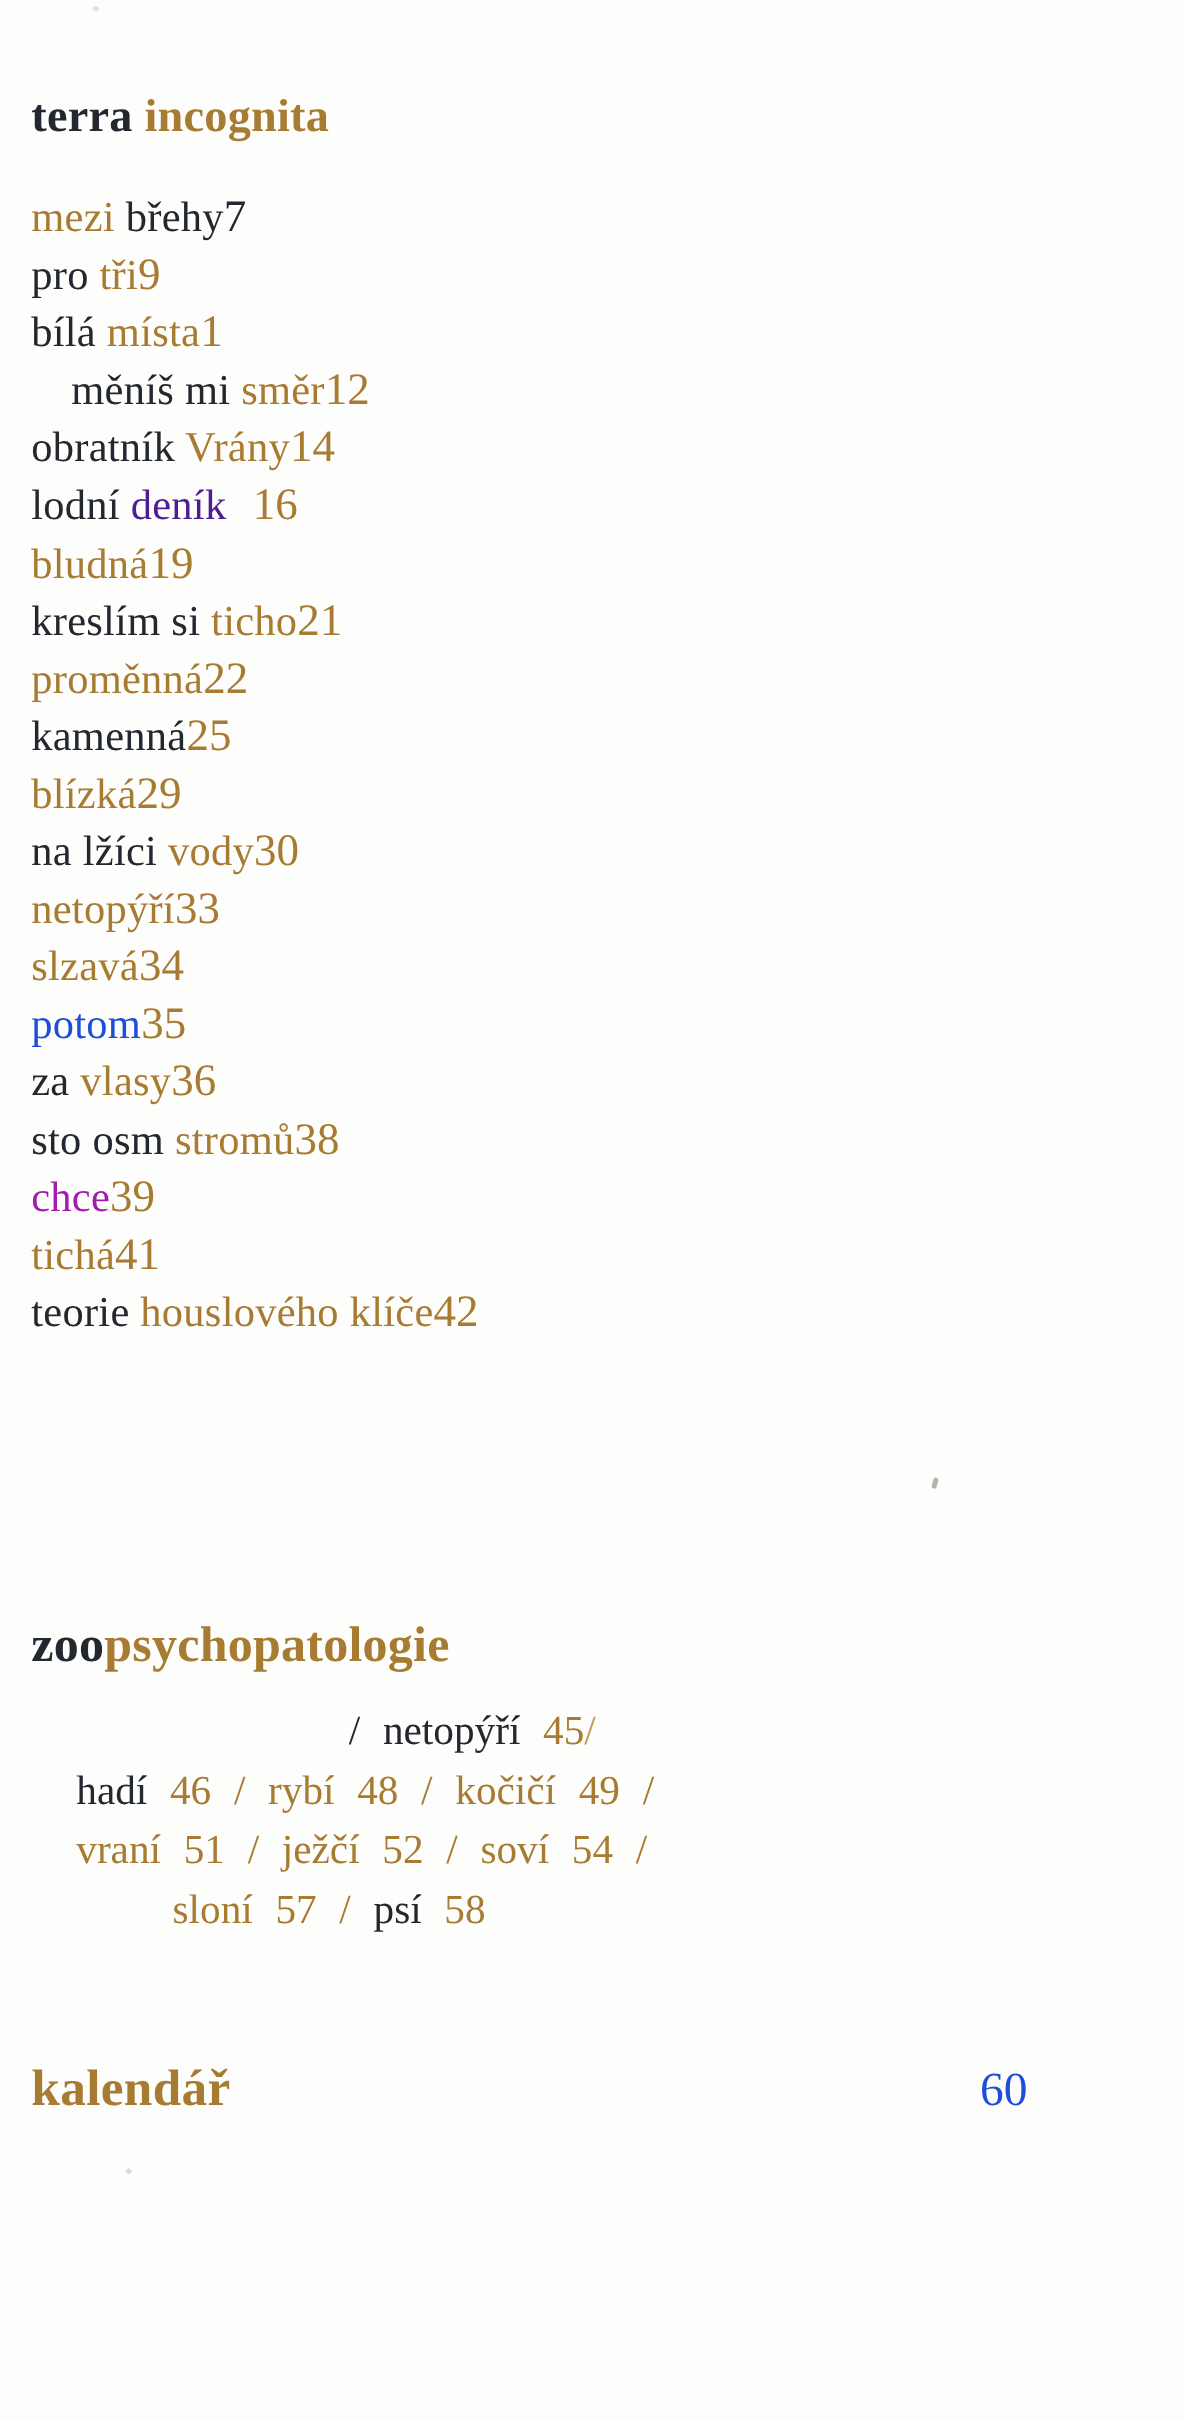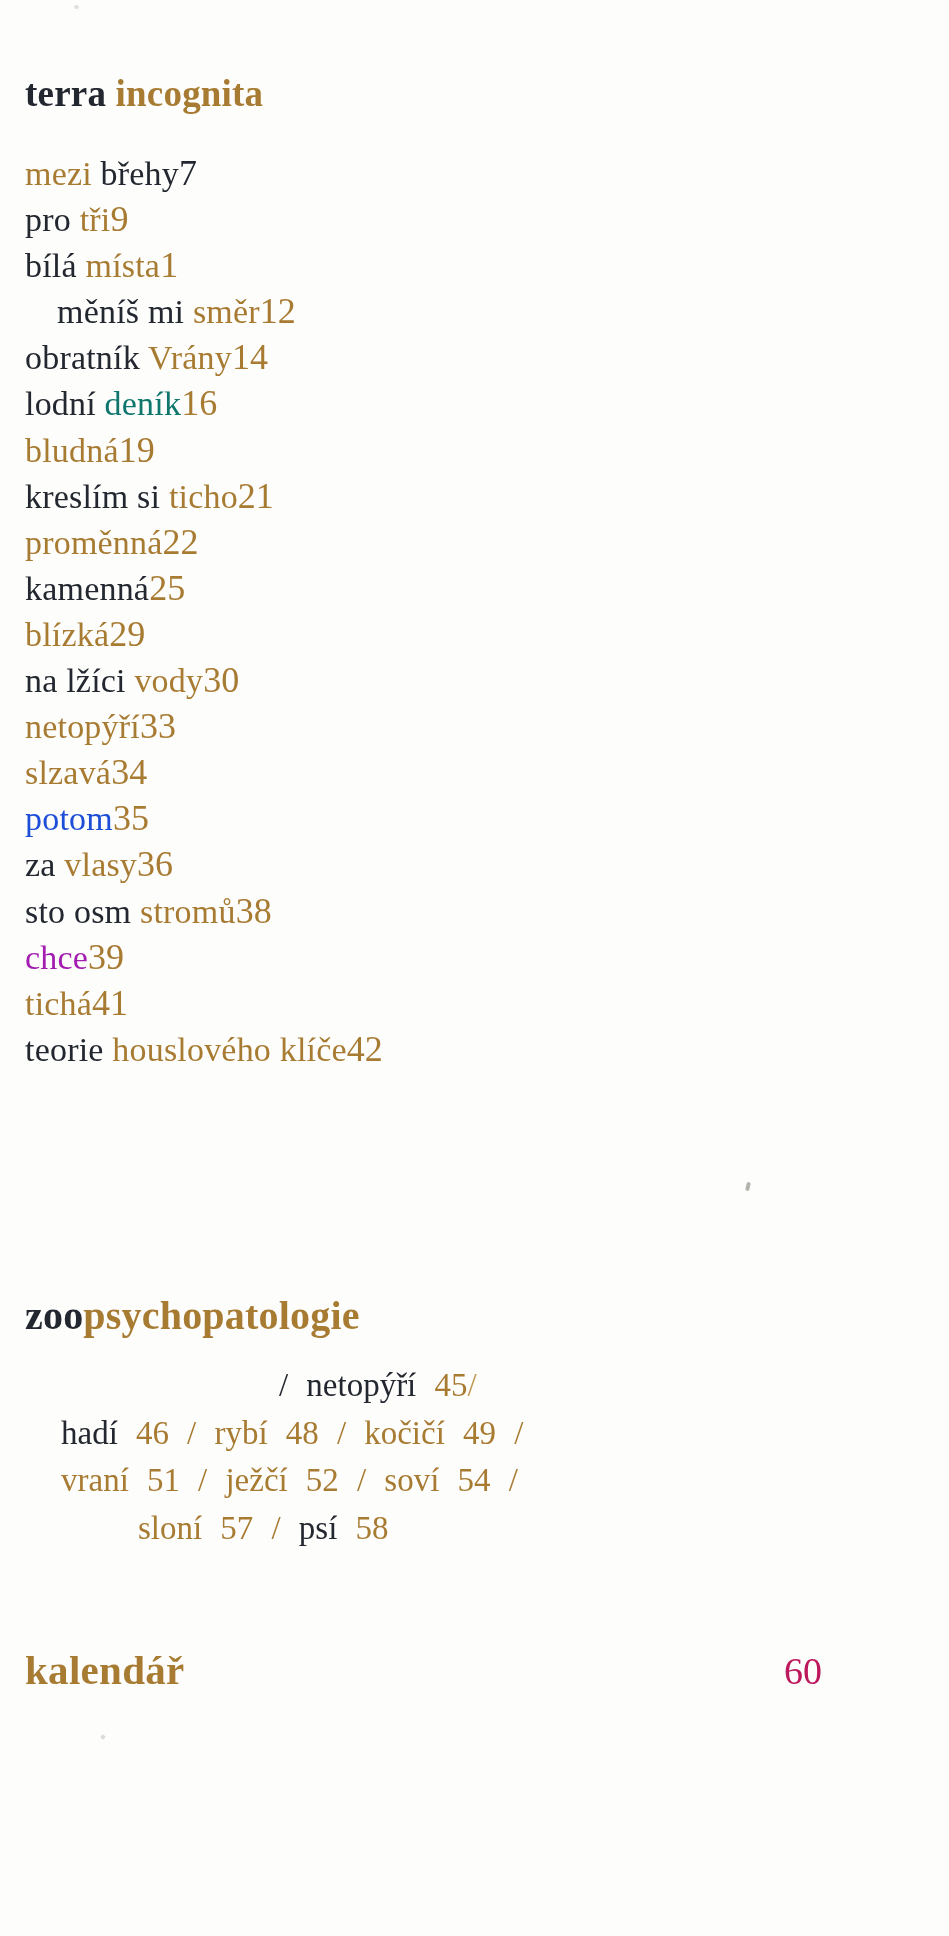--- a/index.html
+++ b/index.html
@@ -104,22 +104,22 @@
       </div>
       <div class="toc-row">
         <span class="toc-title"><span style="color: rgb(35, 39, 47); margin-left: 32px;">měníš mi </span><span style="color: rgb(168, 123, 50);">směr</span></span>
         <span class="toc-page" style="color: rgb(168, 123, 50);">12</span>
       </div>
       <div class="toc-row">
         <span class="toc-title"><span style="color: rgb(35, 39, 47);">obratník </span><span style="color: rgb(168, 123, 50);">Vrány</span></span>
         <span class="toc-page" style="color: rgb(168, 123, 50);">14</span>
       </div>
       <div class="toc-row">
-        <span class="toc-title"><span style="color: rgb(35, 39, 47);">lodní </span><span style="color: #0f766e;">deník</span></span>
-        <span class="toc-page" style="color: rgb(168, 123, 50);">16</span>
+        <span class="toc-title"><span style="color: rgb(35, 39, 47);">lodní </span><span style="color: #4c1d95;">deník</span></span>
+        <span class="toc-page" style="color: rgb(168, 123, 50); margin-left: 21px;">16</span>
       </div>
       <div class="toc-row">
         <span class="toc-title"><span style="color: rgb(168, 123, 50);">bludná</span></span>
         <span class="toc-page" style="color: rgb(168, 123, 50);">19</span>
       </div>
       <div class="toc-row">
         <span class="toc-title"><span style="color: rgb(35, 39, 47);">kreslím si </span><span style="color: rgb(168, 123, 50);">ticho</span></span>
         <span class="toc-page" style="color: rgb(168, 123, 50);">21</span>
       </div>
       <div class="toc-row">
@@ -176,20 +176,20 @@
 
   <div class="zoo-lines" id="zoo-lines">
       <div class="zoo-line indent-center"><span style="color: rgb(35, 39, 47);">/ netopýří </span><span style="color: rgb(168, 123, 50);">45</span><span style="color: rgb(191, 154, 85);">/</span></div>
       <div class="zoo-line indent-none"><span style="color: rgb(35, 39, 47);">hadí </span><span style="color: rgb(168, 123, 50);">46 / rybí 48 / kočičí 49 /</span></div>
       <div class="zoo-line indent-none"><span style="color: rgb(168, 123, 50);">vraní 51 / ježčí 52 / soví 54 /</span></div>
       <div class="zoo-line indent-small"><span style="color: rgb(168, 123, 50);">sloní 57 / </span><span style="color: rgb(35, 39, 47);">psí</span><span style="color: rgb(168, 123, 50);"> 58</span></div>
     </div>
 
   <div class="kalendar-row">
     <span class="section-title-inline" id="kalendar-title"><span style="color: rgb(168, 123, 50);">kalendář</span></span>
-    <span id="kalendar-page" style="color: #be185d; margin-left: 24px;">60</span>
+    <span id="kalendar-page" style="color: #1d4ed8; margin-left: 24px;">60</span>
   </div>
 
   <div class="speck speck-1"></div>
   <div class="speck speck-2"></div>
   <div class="speck speck-3"></div>
 
 </div>
 
 </body></html>

